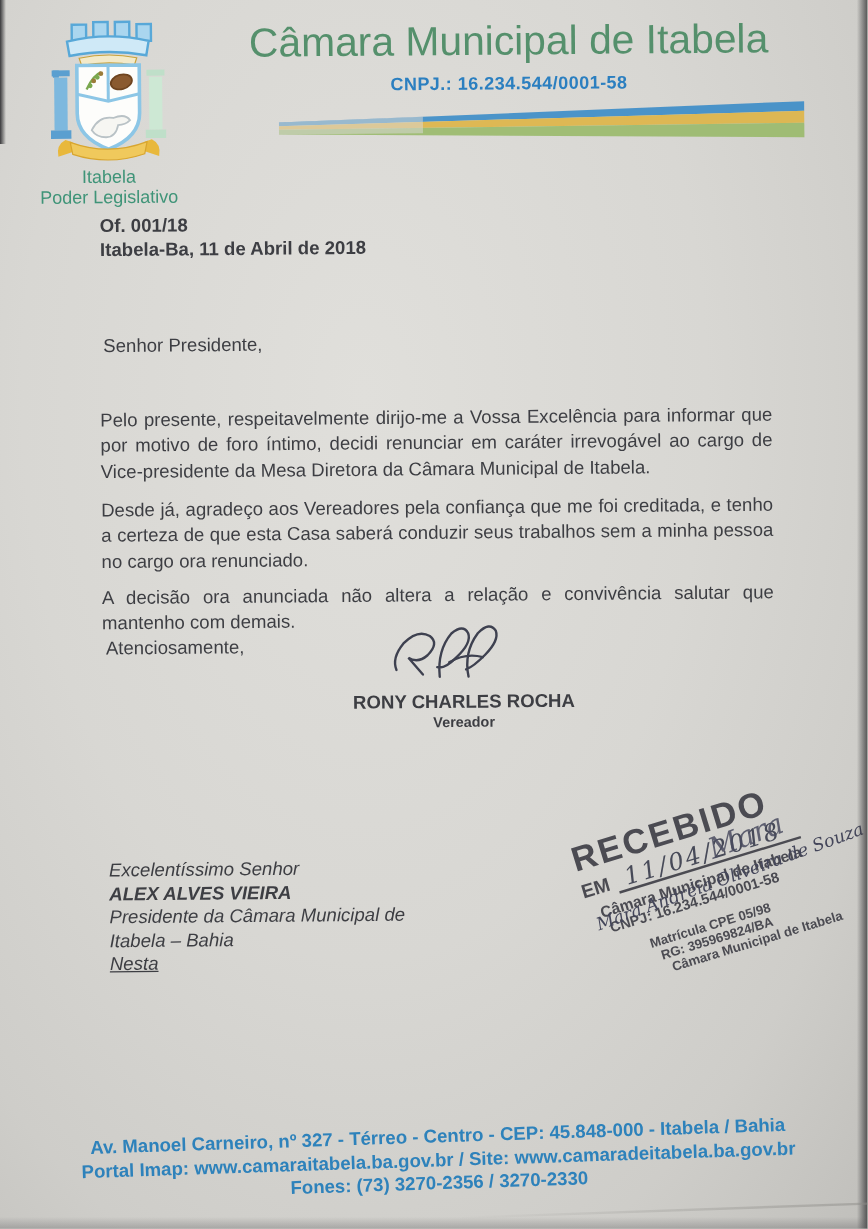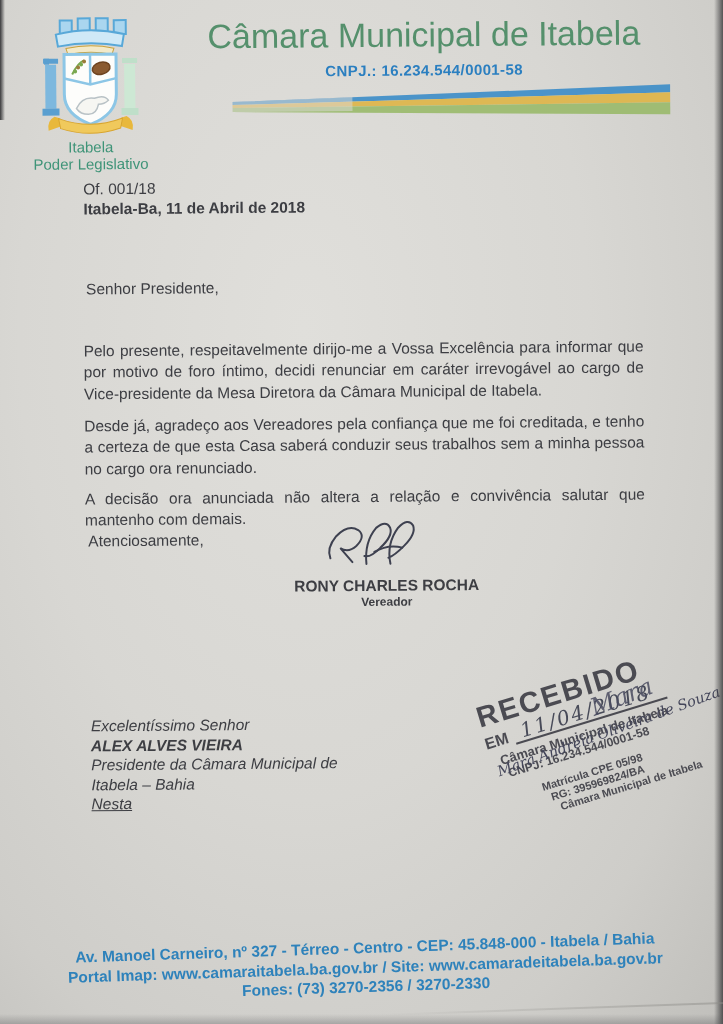--- a/index.html
+++ b/index.html
@@ -31,21 +31,21 @@
     font-size:34px;color:#55906c;font-weight:normal;letter-spacing:0px;
   }
   .cnpj{
     position:absolute;left:168px;top:62px;width:520px;text-align:center;
     font-size:15px;font-weight:bold;color:#2b7fc0;letter-spacing:.4px;
   }
   .stripes{position:absolute;left:236px;top:86px;}
 
   
   .ink{color:#3d3e43;}
-  .ref{position:absolute;left:86px;top:178px;font-size:15.5px;font-weight:normal;}
+  .ref{position:absolute;left:86px;top:178px;font-size:15.5px;font-weight:bold;}
   .dateline{position:absolute;left:86px;top:198px;font-size:15.5px;font-weight:bold;}
   .salutation{position:absolute;left:88px;top:278px;font-size:15.5px;}
   .para{position:absolute;left:85px;width:560px;font-size:15.5px;line-height:21.5px;text-align:justify;}
   .p1{top:322px;}
   .p2{top:397px;}
   .p3{top:470px;}
   .closing{position:absolute;left:88px;top:530px;font-size:15.5px;}
   .signature-wrap{position:absolute;left:318px;top:518px;width:130px;height:60px;}
   .signer-name{position:absolute;left:230px;top:577px;width:312px;text-align:center;font-size:15.5px;font-weight:bold;}
   .signer-title{position:absolute;left:230px;top:595px;width:312px;text-align:center;font-size:12px;font-weight:bold;}

